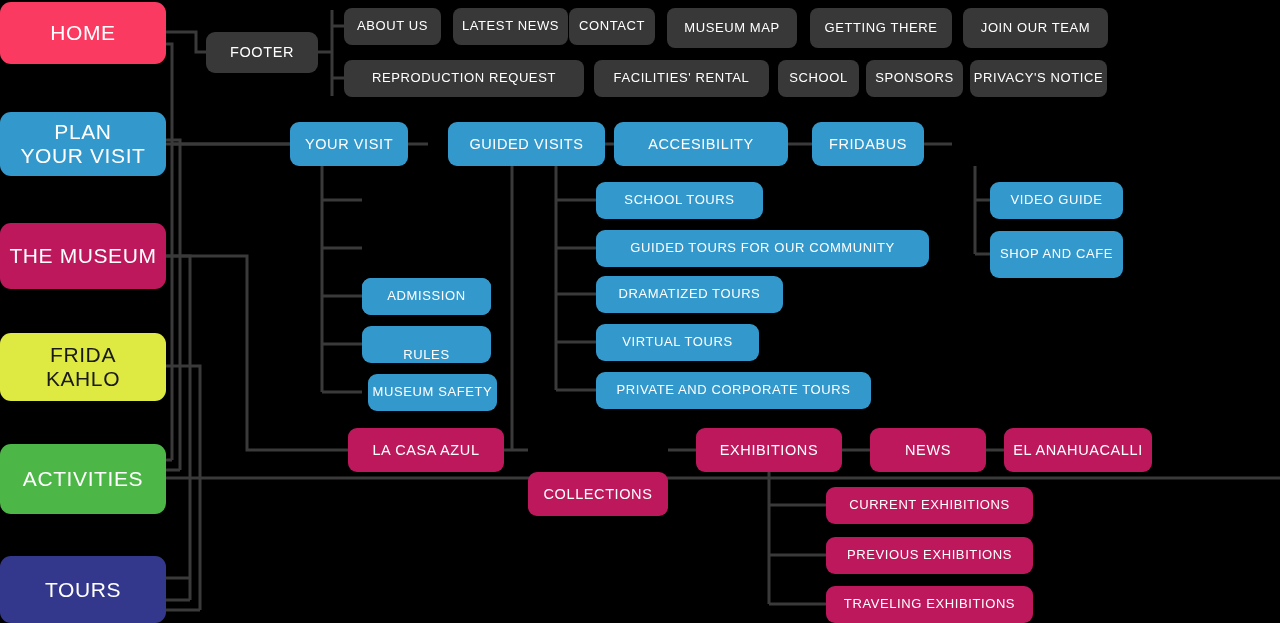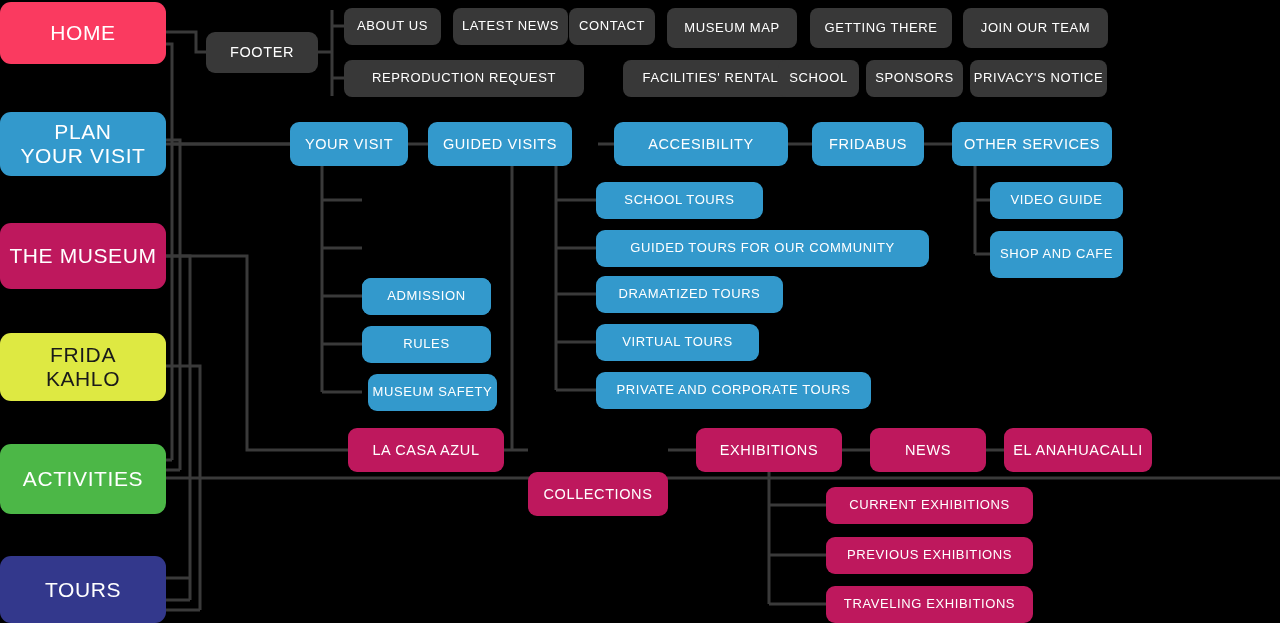--- a/index.html
+++ b/index.html
@@ -141,56 +141,53 @@
   <div class="node dark foot" style="left:810px;top:8px;width:142px;height:40px;">
     <span>GETTING THERE</span>
   </div>
   <div class="node dark foot" style="left:963px;top:8px;width:145px;height:40px;">
     <span>JOIN OUR TEAM</span>
   </div>
 
   <div class="node dark foot" style="left:344px;top:60px;width:240px;height:37px;">
     <span>REPRODUCTION REQUEST</span>
   </div>
-  <div class="node dark foot" style="left:594px;top:60px;width:175px;height:37px;margin-left:29px;">
+  <div class="node dark foot" style="left:594px;top:60px;width:175px;height:37px;">
     <span>FACILITIES' RENTAL</span>
   </div>
   <div class="node dark foot" style="left:778px;top:60px;width:81px;height:37px;">
     <span>SCHOOL</span>
   </div>
   <div class="node dark foot" style="left:866px;top:60px;width:97px;height:37px;">
     <span>SPONSORS</span>
   </div>
   <div class="node dark foot" style="left:970px;top:60px;width:137px;height:37px;">
     <span>PRIVACY'S NOTICE</span>
   </div>
 
   <div class="node blue lvl1" style="left:290px;top:122px;width:118px;height:44px;">
     <span>YOUR VISIT</span>
   </div>
-  <div class="node blue lvl1" style="left:428px;top:122px;width:144px;height:44px;text-align:right;">
+  <div class="node blue lvl1" style="left:448px;top:122px;width:157px;height:44px;text-align:right;">
     <span>GUIDED VISITS</span>
   </div>
   <div class="node blue lvl1" style="left:614px;top:122px;width:174px;height:44px;">
     <span>ACCESIBILITY</span>
   </div>
   <div class="node blue lvl1" style="left:812px;top:122px;width:112px;height:44px;">
     <span>FRIDABUS</span>
   </div>
-  <div class="node blue lvl1" style="left:952px;top:122px;width:160px;height:44px;">
-    <span>OTHER SERVICES</span>
-  </div>
 
   <div class="node blue lvl2" style="left:362px;top:230px;width:129px;height:37px;margin-top:48px;">
     <span>LOCATION</span>
   </div>
   <div class="node blue lvl2" style="left:362px;top:278px;width:129px;height:37px;">
     <span>ADMISSION</span>
   </div>
-  <div class="node blue lvl2" style="left:362px;top:326px;width:129px;height:37px;">
+  <div class="node blue lvl2" style="left:362px;top:326px;width:129px;height:37px;align-items:flex-end;">
     <span>RULES</span>
   </div>
   <div class="node blue lvl2" style="left:362px;top:374px;width:129px;height:37px;margin-left:6px;">
     <span>MUSEUM SAFETY</span>
   </div>
 
   <div class="node blue lvl2" style="left:596px;top:182px;width:167px;height:37px;">
     <span>SCHOOL TOURS</span>
   </div>
   <div class="node blue lvl2" style="left:596px;top:230px;width:333px;height:37px;">

